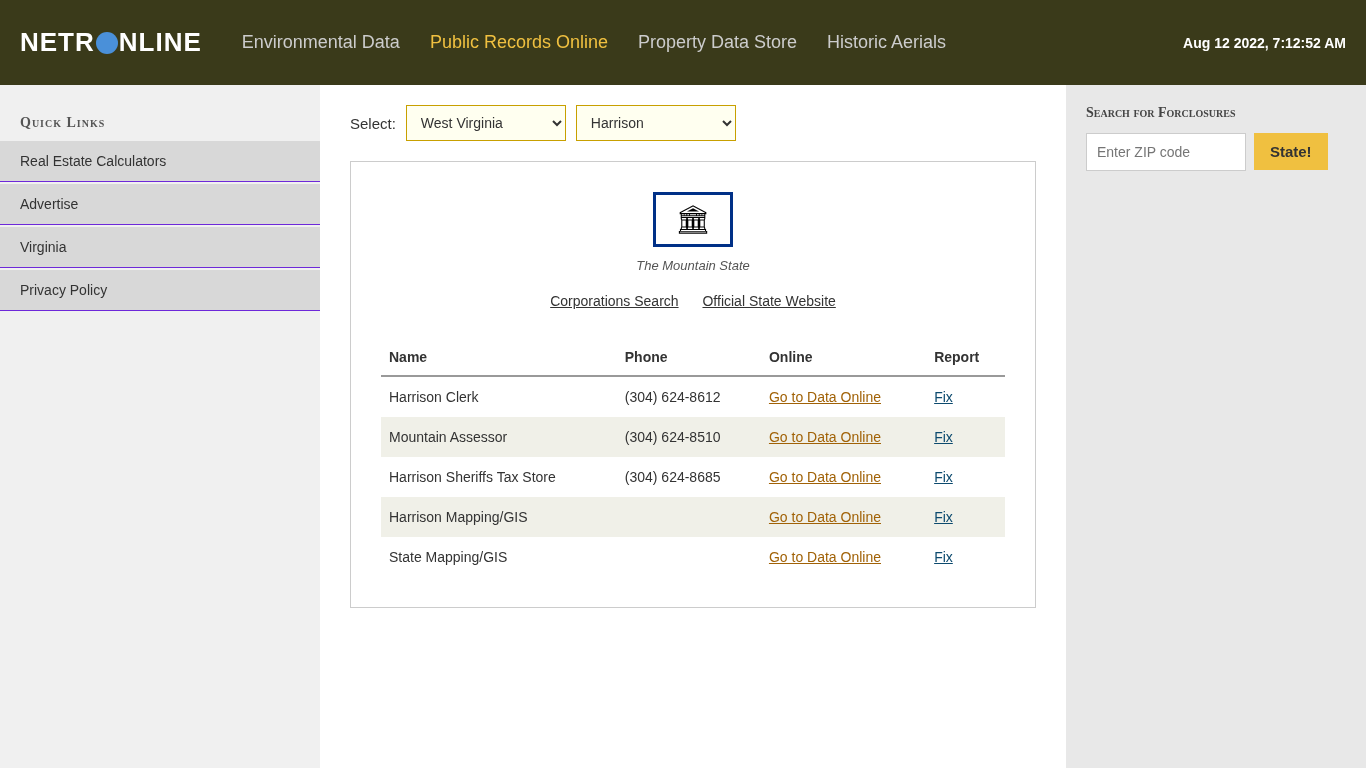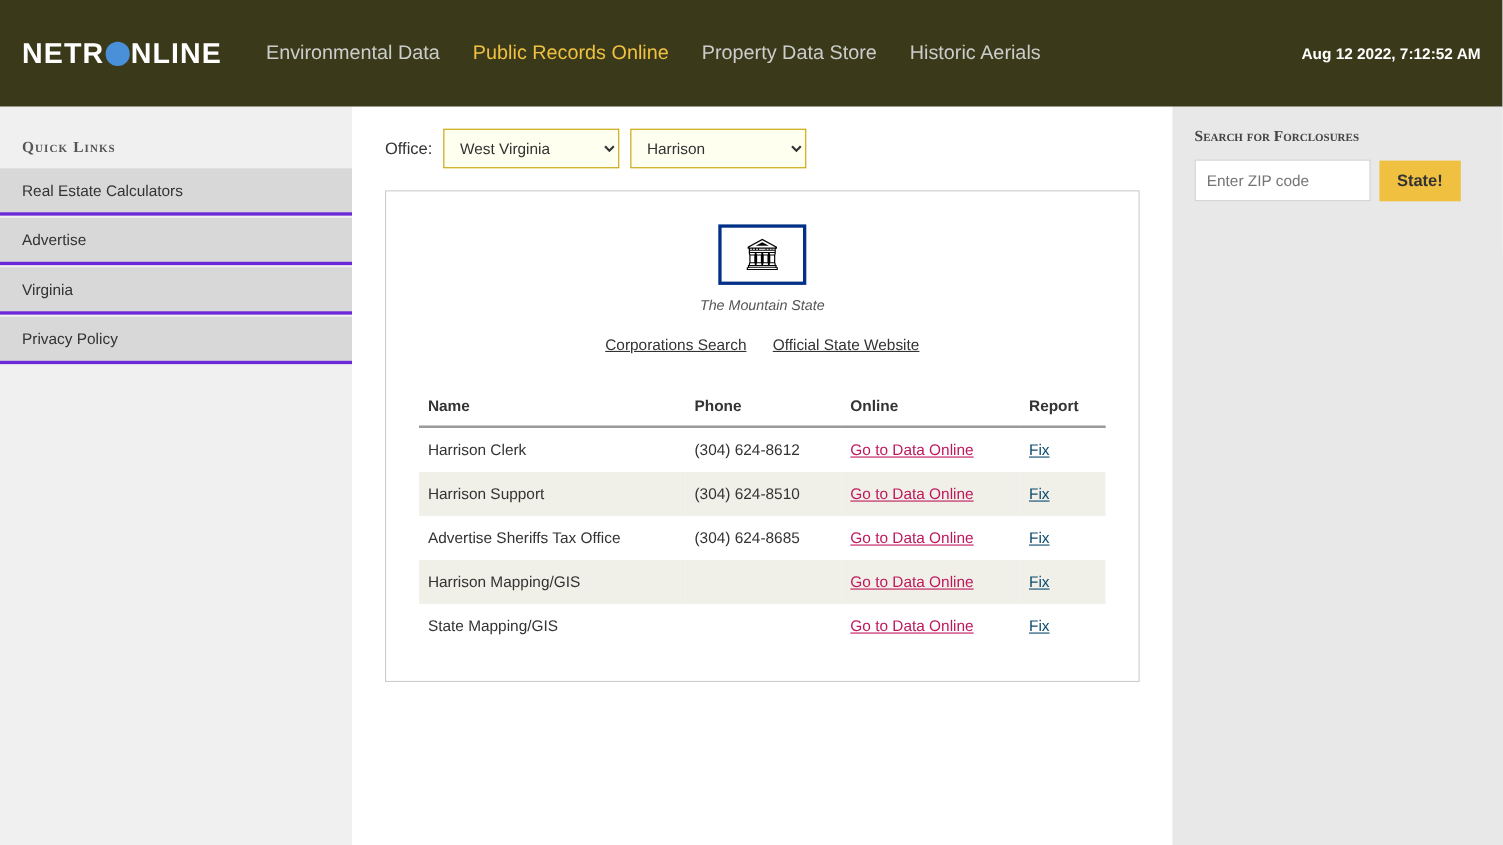--- a/index.html
+++ b/index.html
@@ -4,21 +4,21 @@
   <style>
     * { box-sizing: border-box; margin: 0; padding: 0; }
     body { font-family: Arial, sans-serif; font-size: 14px; background: #f0f0f0; }
 
     
     #header {
       background: #3a3a1a;
       display: flex;
       align-items: center;
       padding: 0 20px;
-      height: 97px;
+      height: 85px;
     }
     #logo-area {
       display: flex;
       align-items: center;
       margin-right: 40px;
     }
     #logo-text {
       color: #fff;
       font-size: 26px;
       font-weight: bold;
@@ -77,21 +77,21 @@
       font-variant: small-caps;
       color: #555;
       padding: 10px 20px;
       font-weight: bold;
       letter-spacing: 1px;
     }
     .sidebar-link {
       display: block;
       padding: 12px 20px;
       background: #d8d8d8;
-      border-bottom: 3px solid #6d28d9;
+      border-bottom: 1px solid #6d28d9;
       color: #333;
       text-decoration: none;
       font-size: 14px;
       cursor: pointer;
       margin-bottom: 2px;
     }
 
     
     #main {
       flex: 1;
@@ -195,21 +195,21 @@
     #records-table tbody tr:nth-child(odd) {
       background: #fff;
     }
     #records-table td {
       padding: 12px 8px;
       vertical-align: top;
       font-size: 14px;
       color: #333;
     }
     .data-link {
-      color: #be185d;
+      color: #a16207;
       text-decoration: underline;
       cursor: pointer;
       text-align: center;
     }
     .fix-link {
       color: #0c4a6e;
       cursor: pointer;
       margin-top: 28px;
     }
 
@@ -271,21 +271,21 @@
     <div id="quick-links-title">Quick Links</div>
     <a class="sidebar-link">Real Estate Calculators</a>
     <a class="sidebar-link">Advertise</a>
     <a class="sidebar-link">Virginia</a>
     <a class="sidebar-link">Privacy Policy</a>
   </div>
 
   <div id="main">
 
     <div id="select-row">
-      <span id="select-label">Office:</span>
+      <span id="select-label">Select:</span>
       <select class="state-select">
         <option>West Virginia</option>
       </select>
       <select class="county-select">
         <option>Harrison</option>
       </select>
     </div>
 
     <div id="county-content">
 
@@ -313,27 +313,27 @@
         </thead>
         <tbody id="records-tbody">
 
         <tr>
               <td>Harrison Clerk</td>
               <td>(304) 624-8612</td>
               <td><a class="data-link" href="#">Go to Data Online</a></td>
               <td><a class="fix-link" href="#">Fix</a></td>
             </tr>
             <tr>
-              <td>Harrison Support</td>
+              <td>Mountain Assessor</td>
               <td>(304) 624-8510</td>
               <td><a class="data-link" href="#">Go to Data Online</a></td>
               <td><a class="fix-link" href="#">Fix</a></td>
             </tr>
             <tr>
-              <td>Advertise Sheriffs Tax Office</td>
+              <td>Harrison Sheriffs Tax Store</td>
               <td>(304) 624-8685</td>
               <td><a class="data-link" href="#">Go to Data Online</a></td>
               <td><a class="fix-link" href="#">Fix</a></td>
             </tr>
             <tr>
               <td>Harrison Mapping/GIS</td>
               <td></td>
               <td><a class="data-link" href="#">Go to Data Online</a></td>
               <td><a class="fix-link" href="#">Fix</a></td>
             </tr>

